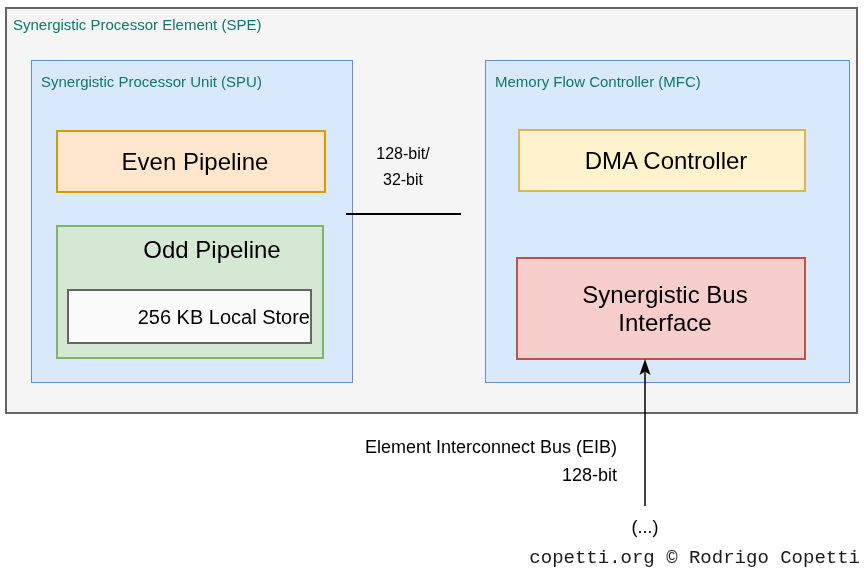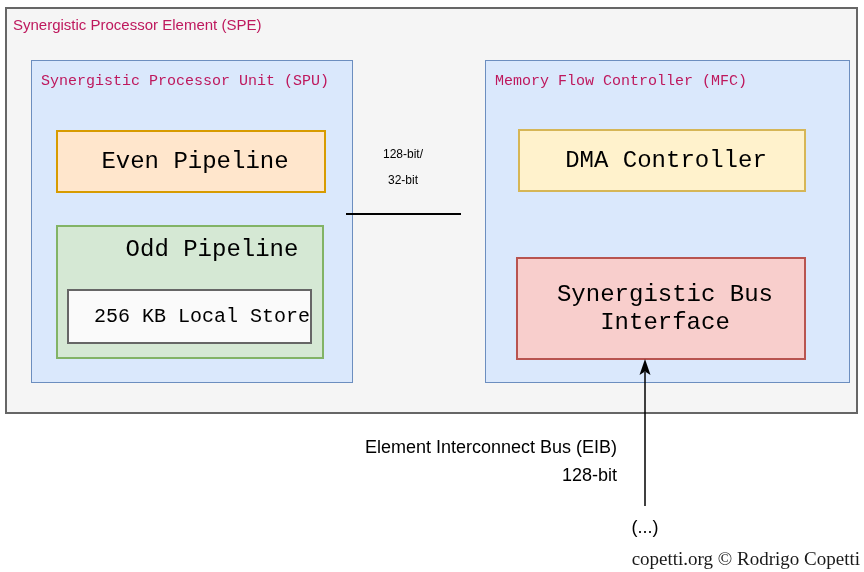--- a/index.html
+++ b/index.html
@@ -14,31 +14,30 @@
   .abs { position: absolute; box-sizing: border-box; }
 
   
   .spe-box {
     left: 5px; top: 7px; width: 853px; height: 407px;
     background: var(--spe-fill, #f5f5f5);
     border: 2px solid var(--spe-border, #666666);
   }
   .container-label {
     position: absolute;
-    font-size: 15px; line-height: 19px; color: #be185d;
+    font-size: 15px; line-height: 19px; color: #0f766e;
     white-space: nowrap;
   }
   .spe-title { left: 6px; top: 6px; }
 
   
   .unit {
     position: absolute; box-sizing: border-box;
     background: var(--unit-fill, #dae8fc);
     border: 1.5px solid var(--unit-border, #6c8ebf);
-    font-family: Liberation Mono, monospace;
   }
   .spu { left: 24px; top: 51px; width: 322px; height: 323px; }
   .mfc { left: 461px; top: 51px; width: 365px; height: 323px; margin-left: 17px; }
   .unit-title { left: 9px; top: 11px; }
 
   
   .block {
     position: absolute; box-sizing: border-box;
     display: flex; align-items: center; justify-content: center;
     text-align: center; font-size: 24px; line-height: 28px; padding-left: 8px;
@@ -78,36 +77,36 @@
   }
   .sbi-block span { display: inline-block; max-width: 220px; }
 
   
   .spu-mfc-connector {
     left: 346px; top: 213px; width: 115px; height: 0;
     border-top: 2px solid #000000;
   }
   .bus-width-label {
     left: 343px; top: 141px; width: 120px;
-    text-align: center; font-size: 12px; line-height: 26px;
+    text-align: center; font-size: 16px; line-height: 26px;
   }
 
   
   .eib-label {
     left: 300px; top: 433px; width: 317px;
     text-align: right; font-size: 18px; line-height: 28px;
   }
   .eib-arrow-svg { left: 630px; top: 356px; width: 30px; height: 152px; }
   .ellipsis-label {
     left: 600px; top: 515px; width: 90px;
     text-align: center; font-size: 18px; line-height: 24px;
   }
   .attribution {
     right: 4px; top: 547px;
-    font-family: Liberation Serif, serif;
+    font-family: Liberation Mono, monospace;
     font-size: 19px; line-height: 23px; color: #1a1a1a;
     white-space: nowrap;
   }
 </style>
 </head>
 <body>
 
 <div class="abs spe-box">
   <div class="container-label spe-title">Synergistic Processor Element (SPE)</div>
 

